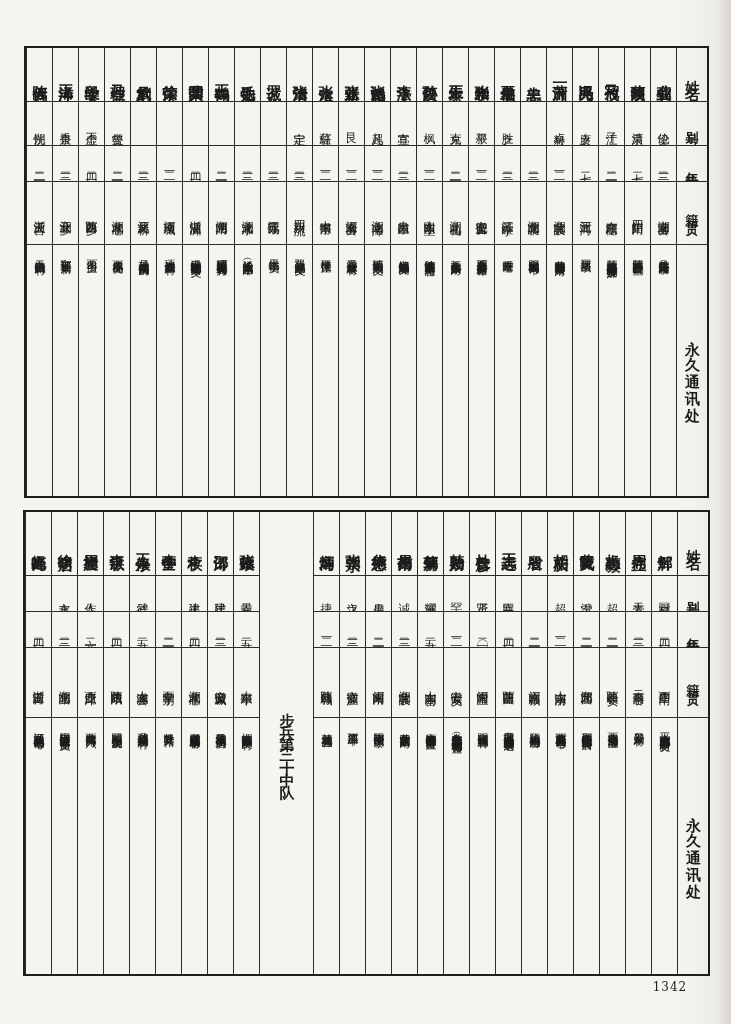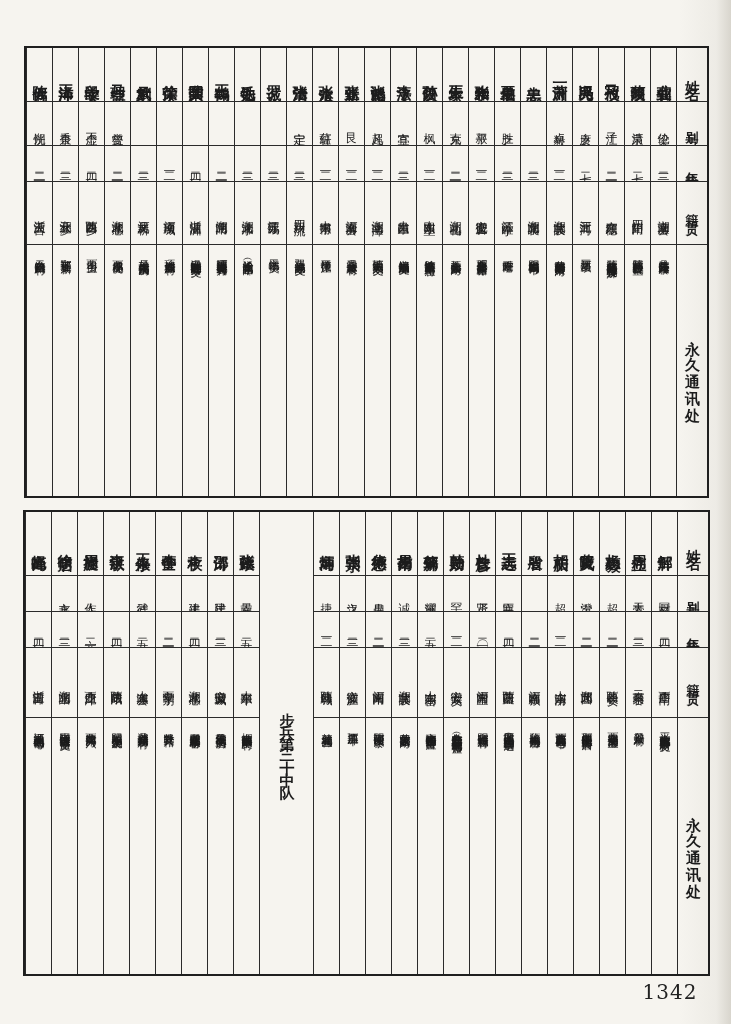--- a/index.html
+++ b/index.html
@@ -46,21 +46,21 @@
   .header-col .c-name{letter-spacing:7px;}
   .header-col .c-alias{letter-spacing:3px;font-size:13px;}
   .header-col .c-age{letter-spacing:2px;font-size:13px;}
   .header-col .c-origin{letter-spacing:9px;font-size:13px;}
   .header-col .addr-hdr{justify-content:center;padding-top:0;font-size:15px;letter-spacing:17px;}
   
   .divider-col .full{flex:1;border-bottom:none;justify-content:center;
     font-size:15px;font-weight:700;letter-spacing:12px;}
   .page-number{
     position:absolute;left:640px;top:980px;width:60px;text-align:center;
-    font-size:20px;letter-spacing:1px;color:#222;
+    font-size:12px;letter-spacing:1px;color:#222;
     font-family:"DejaVu Serif", serif;
   }
 </style>
 </head>
 <body>
 
 <div class="page">
   <div class="roster t1">
       <div class="col header-col">
         <div class="cell c-name hdr">姓名</div>

